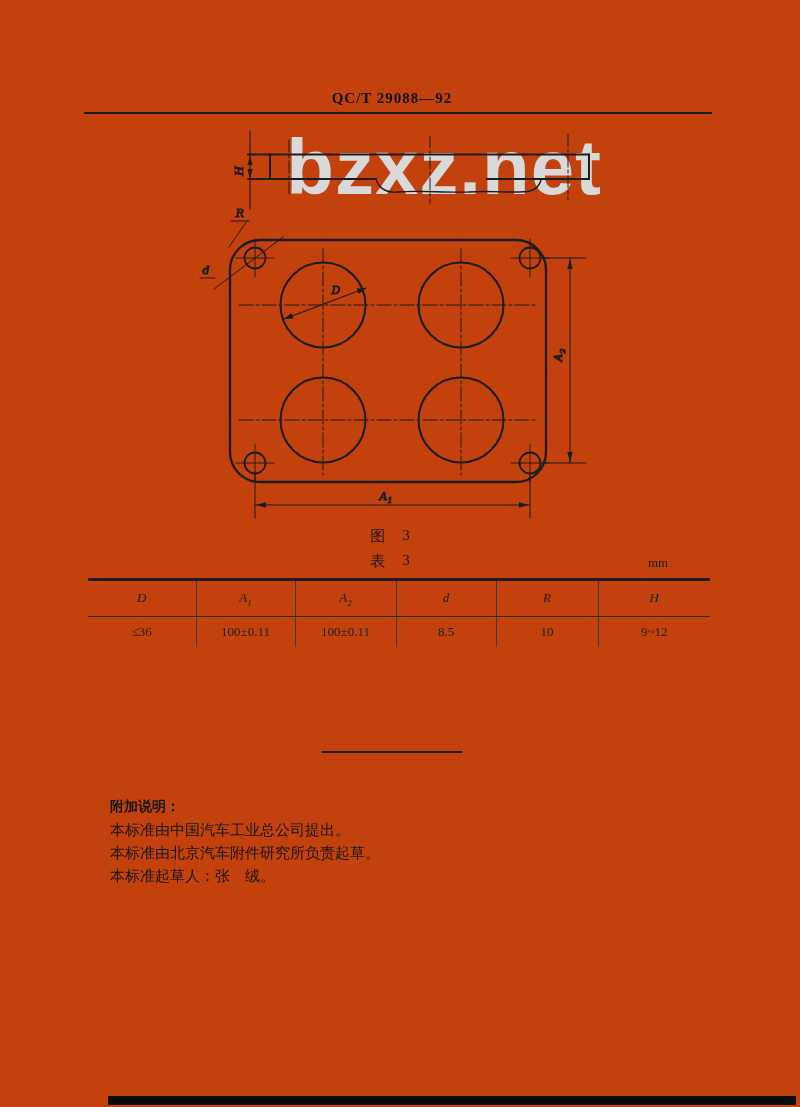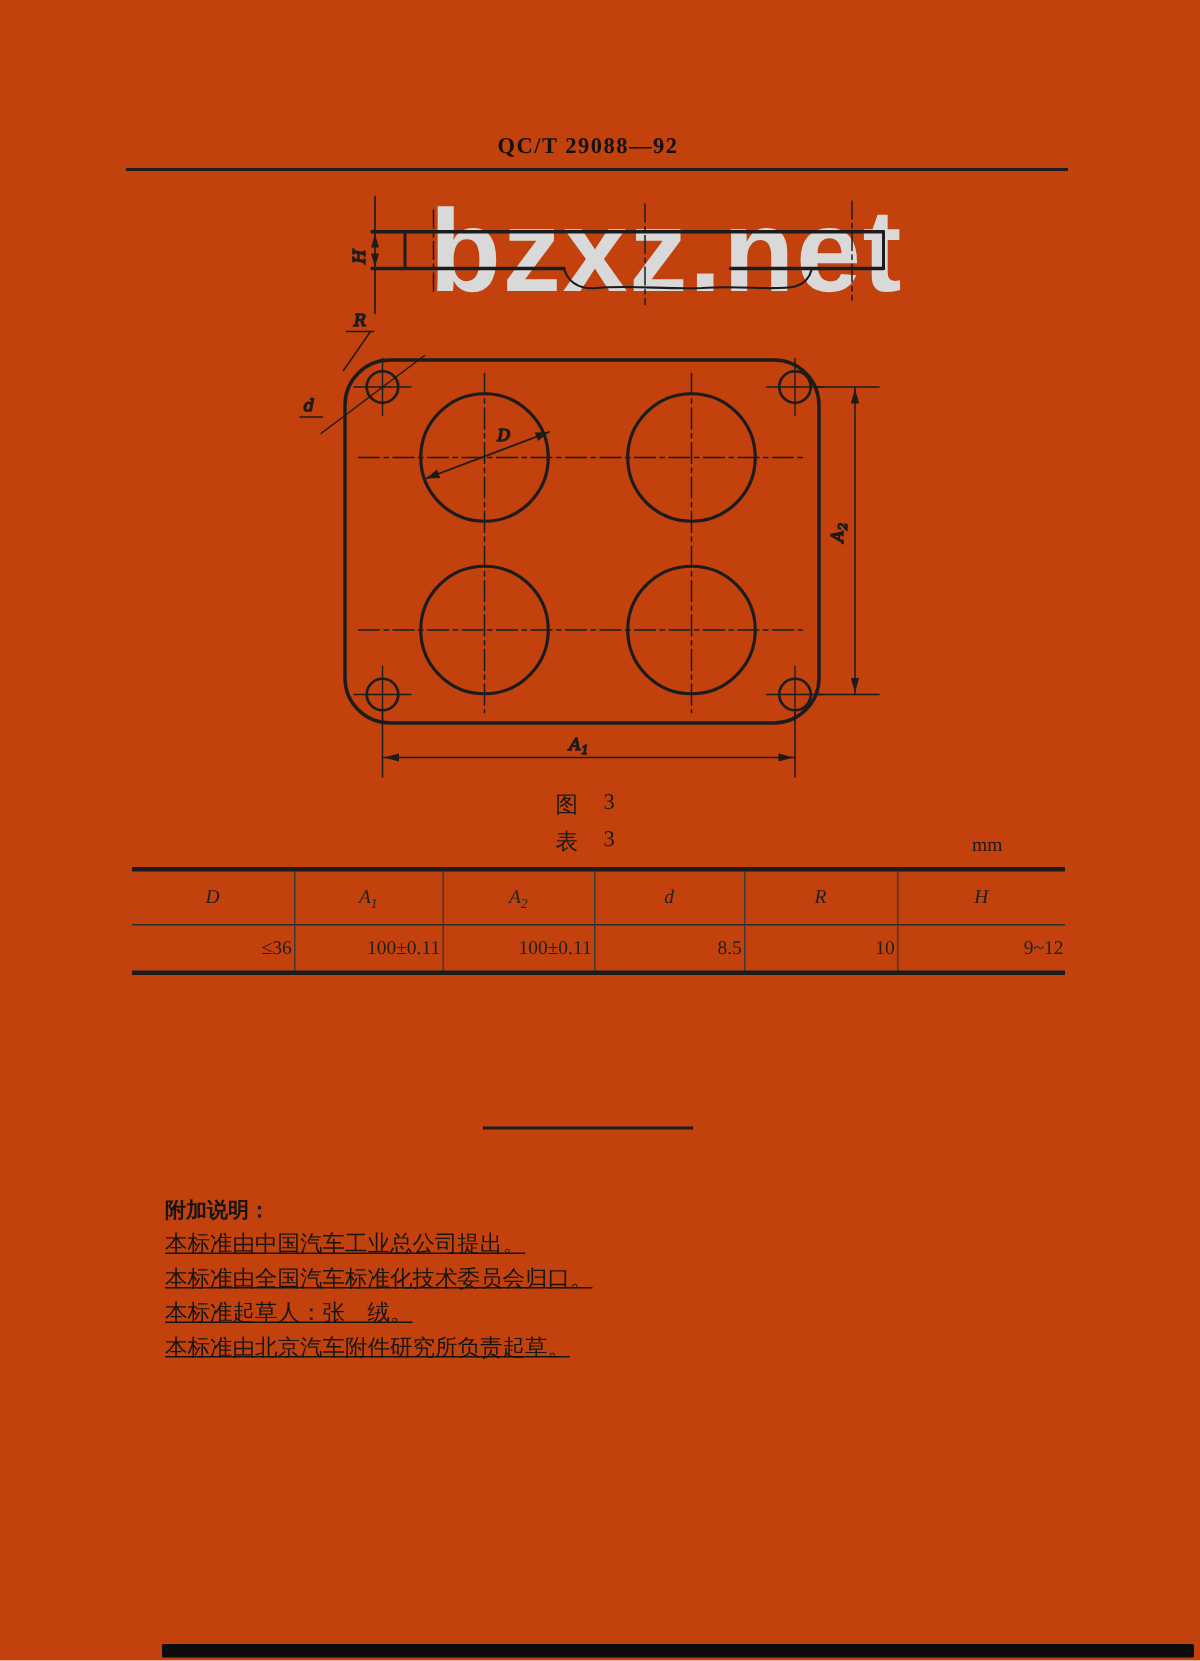--- a/index.html
+++ b/index.html
@@ -31,27 +31,27 @@
     position:absolute;left:88px;top:578px;width:622px;z-index:2;
     border-collapse:collapse;table-layout:fixed;
     border-top:3px solid #1c1c1c;border-bottom:3px solid #1c1c1c;
     font-size:13px;text-align:center;color:#1f1f1f;
   }
   .spec-table th{
     font-weight:normal;font-style:italic;height:33px;
     border-bottom:1.5px solid #2c2c2c;
   }
   .spec-table td{height:28px;font-size:13px;}
-  .spec-table .r1 td{border-bottom:1px solid #c2410c;text-align:right;}
+  .spec-table .r1 td{border-bottom:5px solid #c2410c;}
   .spec-table th.vline,.spec-table td.vline{border-right:1px solid #3c3c3c;}
   .spec-table sub{font-size:9px;}
   .mid-rule{position:absolute;left:322px;top:751px;width:140px;height:2px;background:#1f1f1f;z-index:2;}
   .notes{position:absolute;left:110px;top:798px;z-index:2;font-size:15px;color:#151515;}
   .notes-heading{font-weight:bold;margin:0 0 6px 0;font-size:14px;}
-  .note-line{margin:0 0 7px 0;line-height:16px;text-decoration:underline;}
+  .note-line{margin:0 0 7px 0;line-height:16px;}
   .scan-bar{position:absolute;left:108px;top:1096px;width:688px;height:9px;background:#0c0c0c;z-index:3;border-radius:1px;}
 </style>
 </head>
 <body>
 
 <div class="page">
 
   <div class="doc-number">QC/T 29088—92</div>
   <div class="header-rule"></div>
 
@@ -181,20 +181,19 @@
       <td>9~12</td>
     </tr>
   </tbody>
     </table>
 
   <div class="mid-rule"></div>
 
   <div class="notes">
     <p class="notes-heading">附加说明：</p>
     <p class="note-line">本标准由中国汽车工业总公司提出。</p>
-    <p class="note-line">本标准由全国汽车标准化技术委员会归口。</p>
+    <p class="note-line">本标准由北京汽车附件研究所负责起草。</p>
     <p class="note-line">本标准起草人：张　绒。</p>
-    <p class="note-line">本标准由北京汽车附件研究所负责起草。</p>
   </div>
 
   <div class="scan-bar"></div>
 
 </div>
 
 </body></html>

